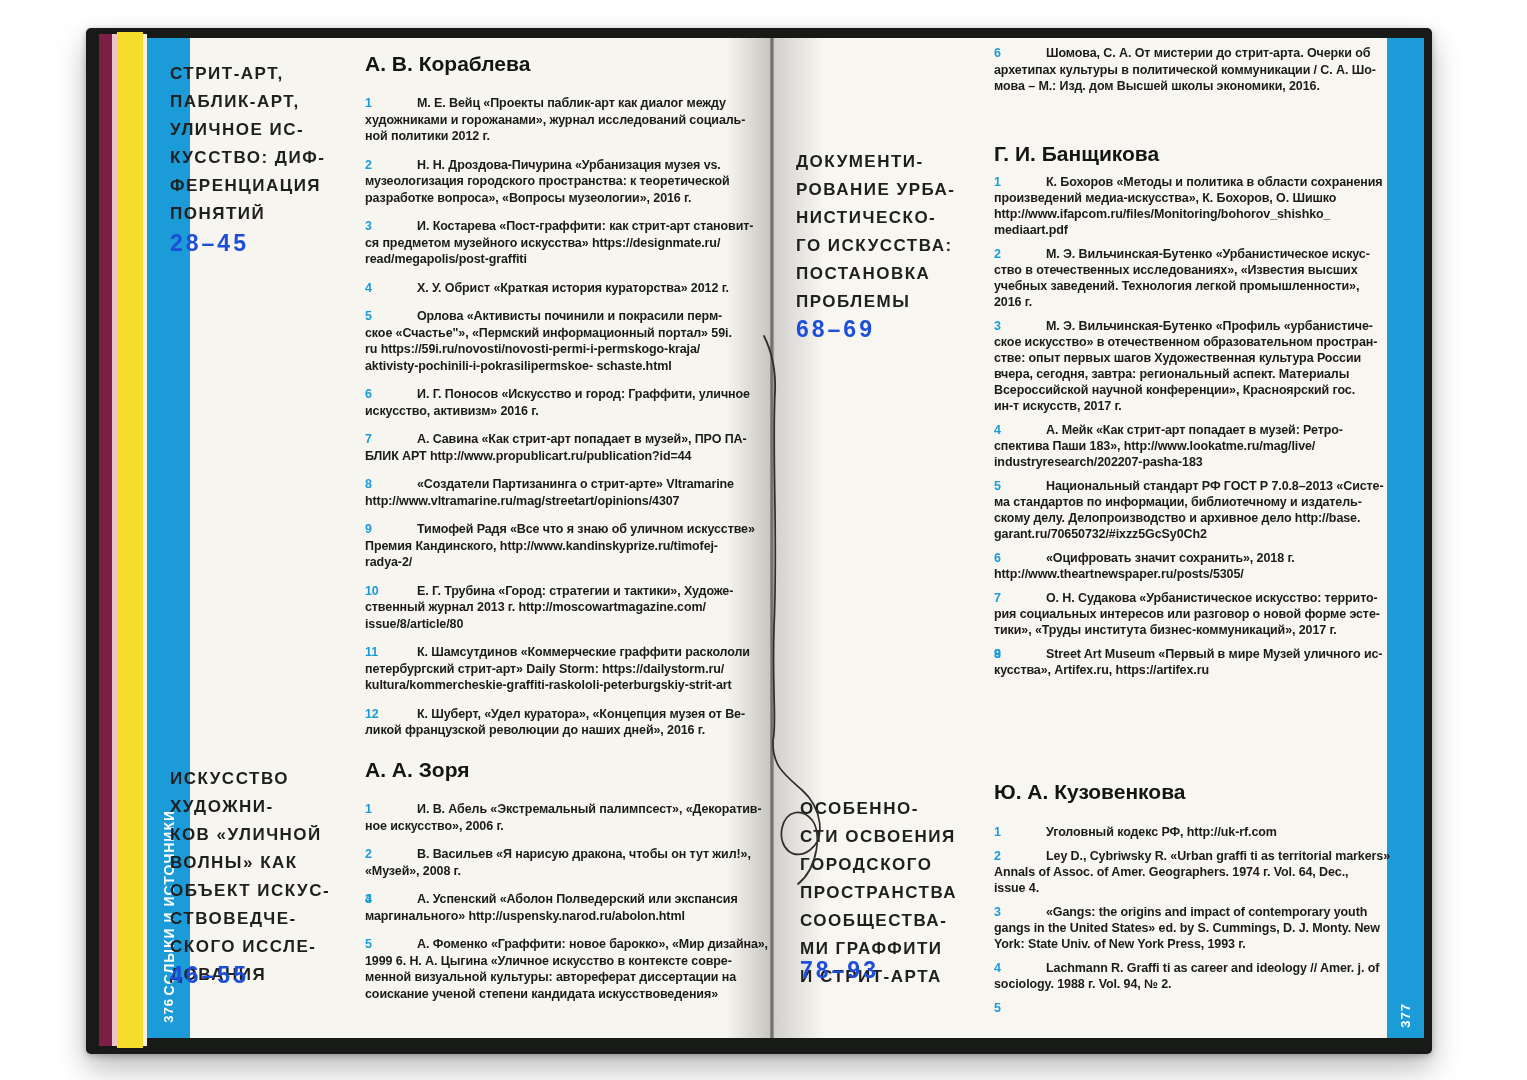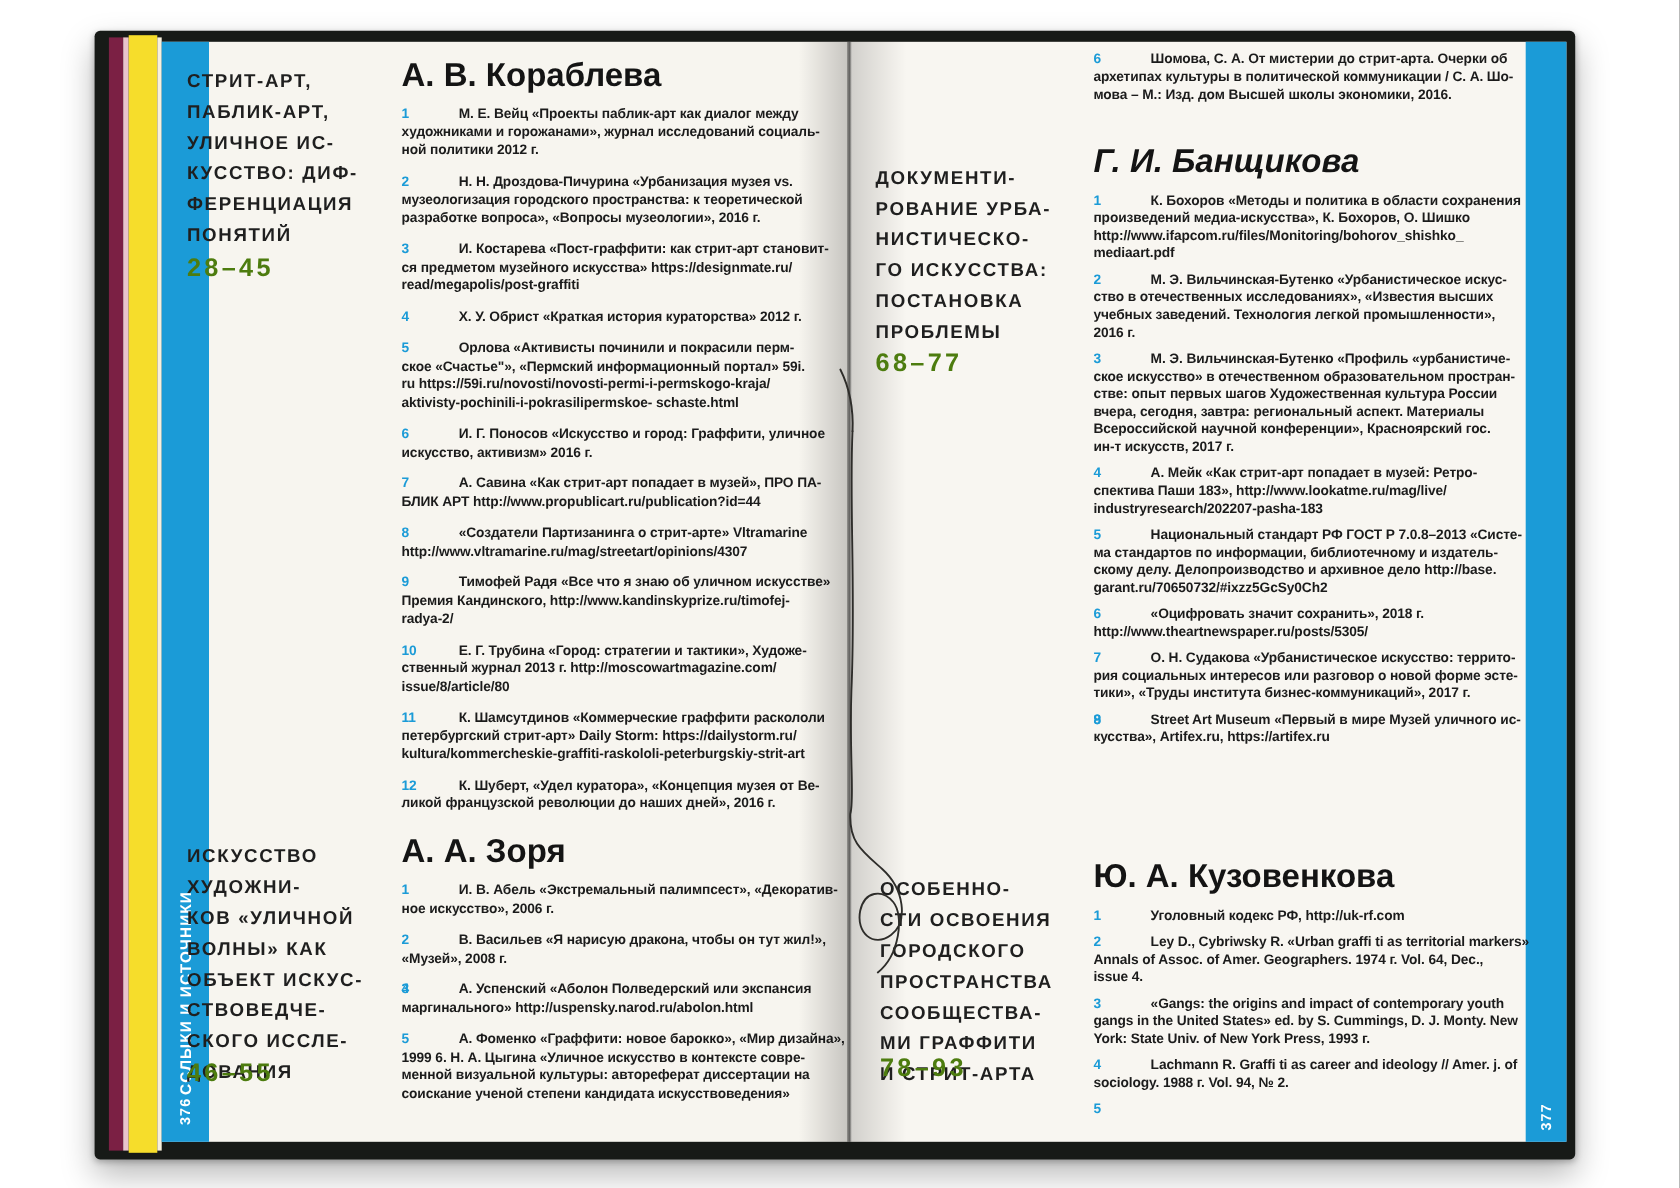--- a/index.html
+++ b/index.html
@@ -39,25 +39,25 @@
   .vbox{position:absolute;display:flex;align-items:center;justify-content:center;}
   .vtext{
     writing-mode:vertical-rl;transform:rotate(180deg);
     color:#fff;font-weight:bold;font-size:14px;letter-spacing:1px;white-space:nowrap;
   }
   .sidebar-title{
     position:absolute;color:#1f1f1f;font-weight:bold;
     font-size:17px;line-height:28px;letter-spacing:1.5px;white-space:pre-line;
   }
   .page-range{
-    position:absolute;color:#4d7c0f;font-weight:bold;
+    position:absolute;color:#1d4ed8;font-weight:bold;
     font-size:23px;letter-spacing:3px;
   }
   .author{
-    position:absolute;color:#141414;font-weight:bold;font-size:30px;letter-spacing:0;
+    position:absolute;color:#141414;font-weight:bold;font-size:21px;letter-spacing:0;
     white-space:nowrap;
   }
   .refs{position:absolute;}
   .ref{
     position:relative;margin-bottom:12px;color:#1b1b1b;font-weight:bold;
     font-size:12.5px;line-height:16.5px;text-indent:52px;letter-spacing:-0.1px;
   }
   .refs.tight .ref{margin-bottom:8px;line-height:16px;}
   .ref .num{position:absolute;left:0;top:0;color:#1b9bd7;text-indent:0;}
   .ref .txt{white-space:pre-line;}
@@ -166,23 +166,23 @@
 архетипах культуры в политической коммуникации / С. А. Шо-
 мова – М.: Изд. дом Высшей школы экономики, 2016.</span></div>
     </div>
 
     <div class="sidebar-title" style="left:24px;top:110px;width:195px;">ДОКУМЕНТИ-
 РОВАНИЕ УРБА-
 НИСТИЧЕСКО-
 ГО ИСКУССТВА:
 ПОСТАНОВКА
 ПРОБЛЕМЫ</div>
-    <div class="page-range" style="left:24px;top:278px;">68–77</div>
-
-    <div class="author" style="left:222px;top:92px;font-style:italic;">Г. И. Банщикова</div>
+    <div class="page-range" style="left:24px;top:278px;">68–69</div>
+
+    <div class="author" style="left:222px;top:104px;">Г. И. Банщикова</div>
     <div class="refs tight" style="left:222px;top:136px;width:416px;">
 
     <div class="ref"><span class="num">1</span><span class="txt">К. Бохоров «Методы и политика в области сохранения
 произведений медиа-искусства», К. Бохоров, О. Шишко
 http://www.ifapcom.ru/files/Monitoring/bohorov_shishko_
 mediaart.pdf</span></div>
         <div class="ref"><span class="num">2</span><span class="txt">М. Э. Вильчинская-Бутенко «Урбанистическое искус-
 ство в отечественных исследованиях», «Известия высших
 учебных заведений. Технология легкой промышленности»,
 2016 г.</span></div>

